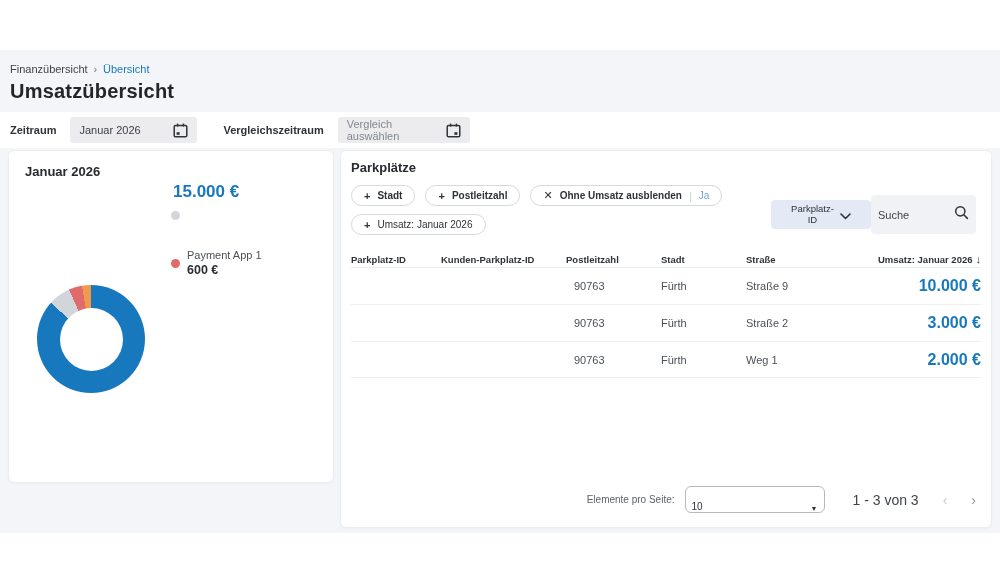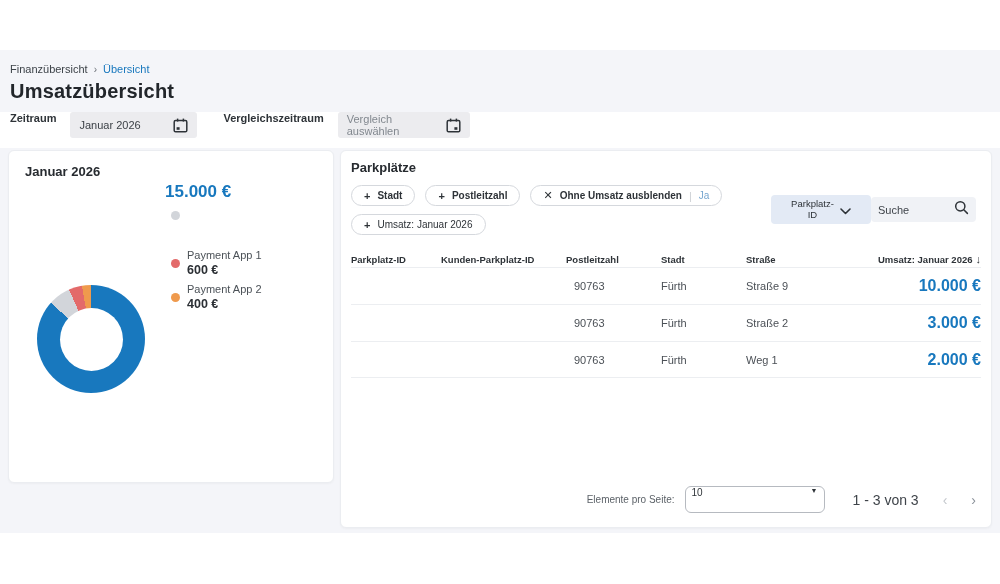--- a/index.html
+++ b/index.html
@@ -9,38 +9,38 @@
 
   
   .page-head { padding:13px 10px 0 10px; }
   .breadcrumb { font-size:11px; color:#3c4248; display:flex; align-items:center; gap:6px; }
   .breadcrumb .crumb-root { color:#3c4248; }
   .breadcrumb .sep { color:#6b7177; font-size:10px; }
   .breadcrumb .crumb-current { color:#1878be; }
   .page-title { font-size:20px; font-weight:600; color:#22262b; margin-top:5px; letter-spacing:.2px; }
 
   
-  .filter-bar { margin-top:9px; background:#ffffff; height:36px; display:flex; align-items:flex-start; padding-left:10px; gap:14px; }
+  .filter-bar { margin-top:9px; background:#ffffff; height:36px; display:flex; align-items:center; padding-left:10px; gap:14px; }
   .filter-label { font-size:11px; font-weight:700; color:#2e3338; }
   .date-box { height:26px; background:#ececef; border-radius:3px; display:flex; align-items:center;
     padding:0 9px; gap:8px; font-size:11px; color:#3c4147; cursor:pointer; }
   .date-box.zeitraum { width:127px; justify-content:space-between; }
   .date-box.vergleich { width:132px; }
   .date-box .ph { color:#82888f; }
   .cal-icon svg { display:block; }
 
   
   .card { position:absolute; background:#ffffff; border:1px solid #ebedf1; border-radius:6px;
     box-shadow:0 1px 2px rgba(40,45,60,.04); }
   .card-left { left:8px; top:100px; width:326px; height:333px; }
   .card-right { left:340px; top:100px; width:652px; height:378px; }
 
   
   .summary-title { position:absolute; left:16px; top:13px; font-size:13px; font-weight:700; color:#272b30; }
-  .summary-total { position:absolute; left:156px; top:31px; font-size:17px; font-weight:700; color:#1878be; }
+  .summary-total { position:absolute; left:164px; top:31px; font-size:17px; font-weight:700; color:#1878be; }
   .legend { position:absolute; left:162px; top:60px; }
   .legend-item { display:grid; grid-template-columns:16px 1fr; align-items:center; margin-bottom:4px; }
   .legend-item.gap-before { margin-top:28px; }
   .legend-dot { width:9px; height:9px; border-radius:50%; background:#ccc; }
   .legend-text .l-label { font-size:11px; color:#4b5157; line-height:14px; }
   .legend-text .l-value { font-size:12.5px; font-weight:700; color:#2b2f34; line-height:16px; }
   .donut { position:absolute; left:28px; top:134px; width:108px; height:108px; border-radius:50%; }
   .donut-hole { position:absolute; left:50%; top:50%; width:63px; height:63px; margin:-31.5px 0 0 -31.5px;
     border-radius:50%; background:#ffffff; }
 
@@ -50,41 +50,41 @@
   .chip { height:21px; border:1px solid #d5d8dd; border-radius:12px; background:#fff;
     display:inline-flex; align-items:center; gap:7px; padding:0 12px; font-size:10px; color:#2e3338; cursor:pointer; white-space:nowrap; }
   .chip .chip-ico { font-size:11px; font-weight:700; color:#2e3338; }
   .chip .chip-label-bold { font-weight:700; }
   .chip .chip-divider { color:#cdd0d5; font-size:11px; }
   .chip .chip-state { color:#75a5cf; font-weight:400; }
   .top-controls { position:absolute; right:15px; top:44px; display:flex; align-items:center; gap:0; }
   .pk-dropdown { width:100px; height:29px; background:#e3eaf5; border-radius:4px; display:flex;
     align-items:center; justify-content:center; gap:6px; cursor:pointer; }
   .pk-dropdown .dd-text { font-size:9.5px; color:#2e3338; text-align:center; line-height:10.5px; }
-  .search-box { width:105px; height:25px; background:#f0f2f6; border-radius:4px; display:flex;
+  .search-box { width:105px; height:39px; background:#f0f2f6; border-radius:4px; display:flex;
     align-items:center; padding:0 7px; gap:4px; }
   .search-box input { flex:1; min-width:0; border:none; background:transparent; outline:none;
     font-size:11px; color:#3f444a; font-family:inherit; }
   .search-box input::placeholder { color:#3f444a; opacity:1; }
 
   .table { position:absolute; left:10px; right:10px; top:100px; }
   .trow { display:grid; grid-template-columns:90px 125px 95px 85px 1fr 150px; align-items:center; }
   .thead { height:16px; font-size:9.5px; font-weight:700; color:#2e3338; }
   .thead .th-right { text-align:right; display:flex; justify-content:flex-end; align-items:center; gap:3px; }
   .sort-arrow { font-size:11px; font-weight:400; color:#33383d; }
   .tbody-row { height:37px; border-top:1px solid #eceef1; font-size:11px; color:#4b5056; cursor:pointer; }
   .tbody-row:first-of-type { margin-top:9px; }
   .tbody-row:last-of-type { border-bottom:1px solid #eceef1; }
   .cell-plz { padding-left:8px; }
   .cell-umsatz { text-align:right; font-weight:700; color:#1878be; font-size:16px; }
 
   .pagination { position:absolute; right:15px; bottom:14px; display:flex; align-items:center; }
   .pg-label { font-size:10px; color:#5c6268; }
   .pg-select { margin-left:10px; width:140px; height:27px; border:1px solid #b6bac0; border-radius:6px;
-    background:#fff; display:flex; align-items:flex-start; justify-content:space-between; padding:0 6px; cursor:pointer; }
+    background:#fff; display:flex; align-items:flex-end; justify-content:space-between; padding:0 6px; cursor:pointer; }
   .pg-select .pg-value { font-size:10px; color:#2e3338; }
   .pg-select .pg-caret { font-size:7px; color:#2e3338; }
   .pg-range { margin-left:28px; font-size:14px; color:#3f444a; }
   .pg-prev, .pg-next { margin-left:24px; font-size:14px; cursor:pointer; line-height:1; }
   .pg-prev { color:#c3c7cc; }
   .pg-next { color:#8a9199; }
 </style>
 </head>
 <body>
 
@@ -133,27 +133,20 @@
       <div class="legend-item">
         <span class="legend-dot" style="background: rgb(210, 213, 218);"></span>
       </div>
       <div class="legend-item gap-before">
         <span class="legend-dot" style="background: rgb(227, 106, 106);"></span>
         <span class="legend-text">
           <div class="l-label">Payment App 1</div>
           <div class="l-value">600 €</div>
         </span>
       </div>
-      <div class="legend-item">
-        <span class="legend-dot" style="background: rgb(239, 154, 77);"></span>
-        <span class="legend-text">
-          <div class="l-label">Payment App 2</div>
-          <div class="l-value">400 €</div>
-        </span>
-      </div>
     </div>
     <div class="donut" style="background: conic-gradient(rgb(24, 120, 190) 0deg, rgb(24, 120, 190) 312deg, rgb(210, 213, 218) 312deg, rgb(210, 213, 218) 336deg, rgb(227, 106, 106) 336deg, rgb(227, 106, 106) 350.4deg, rgb(239, 154, 77) 350.4deg, rgb(239, 154, 77) 360deg);">
       <div class="donut-hole"></div>
     </div>
   </div>
 
   <div class="card card-right">
     <div class="table-title">Parkplätze</div>
 
     <div class="chips">

